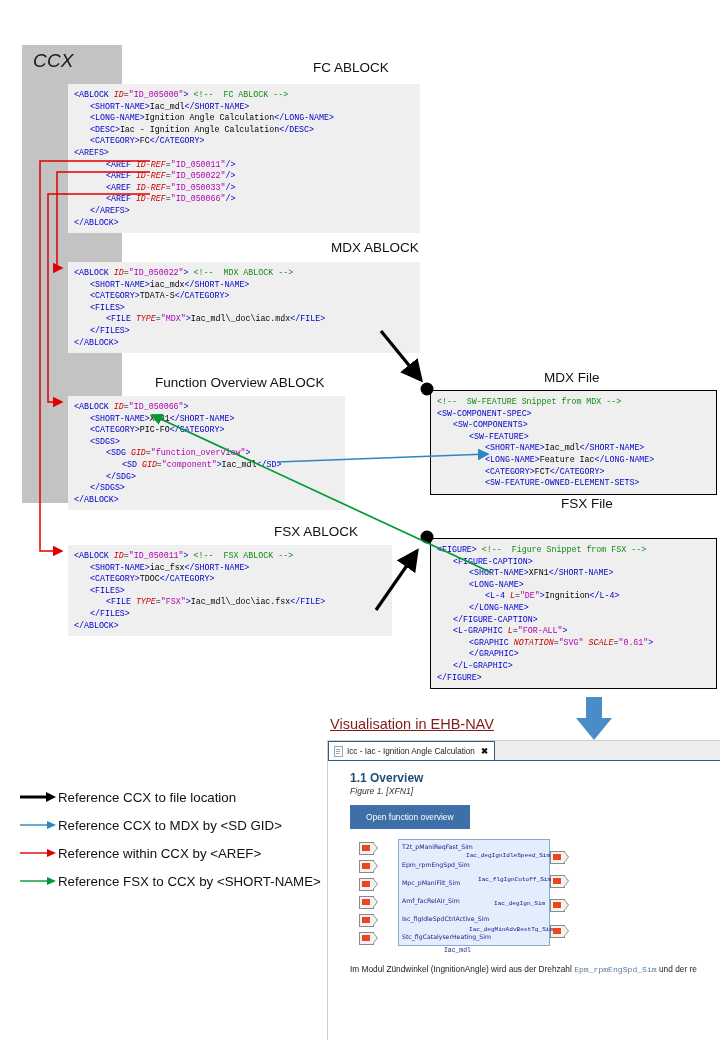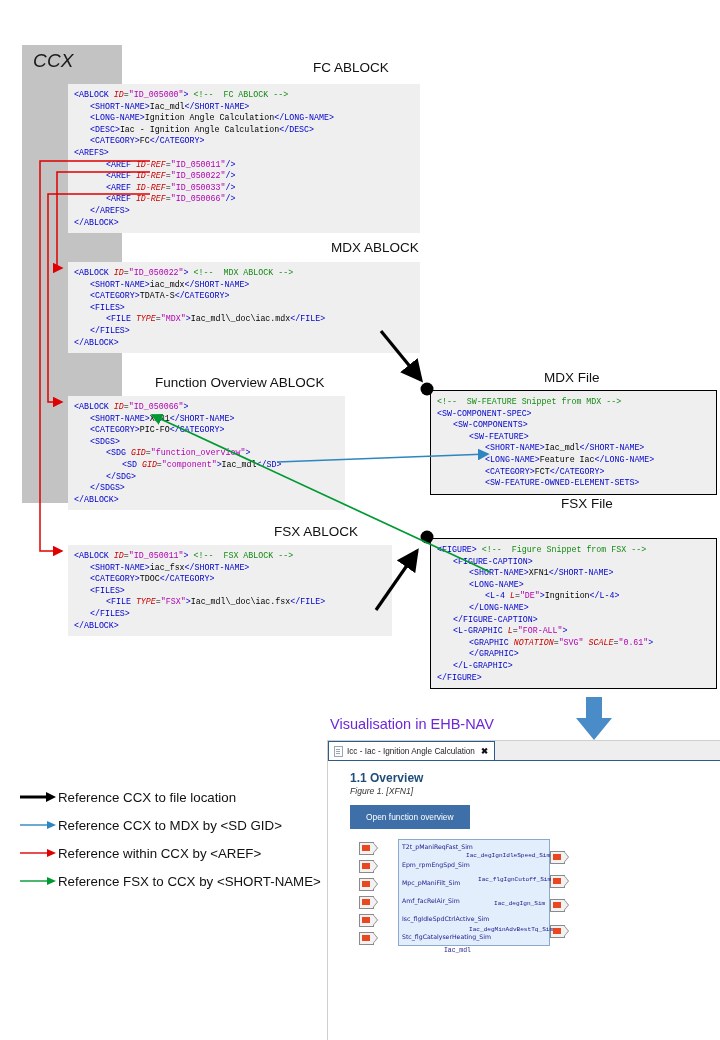--- a/index.html
+++ b/index.html
@@ -49,21 +49,21 @@
   
   #wires{position:absolute;left:0;top:0;width:720px;height:1040px;pointer-events:none;}
 
   
   #legend{left:18px;top:790px;width:310px;}
   .legend-row{display:flex;align-items:flex-start;height:28px;}
   .legend-row .gly{width:40px;height:14px;flex:0 0 40px;}
   .legend-row .lbl{font-size:13.3px;color:#111;white-space:nowrap;}
 
   
-  #ehb-title{left:330px;top:716px;font-size:14.5px;color:#6d28d9;}
+  #ehb-title{left:330px;top:716px;font-size:14.5px;color:#7f1d1d;text-decoration:underline;}
   #ehb-window{
     left:327px;top:740px;width:393px;height:300px;
     background:#ffffff;border:1px solid #cfcfcf;border-bottom:none;
     overflow:hidden;
   }
   #ehb-tabbar{
     height:19px;background:#eeeeee;border-bottom:1px solid #2e5c8a;
     display:flex;align-items:flex-end;
   }
   #ehb-tab{
@@ -294,14 +294,17 @@
       <div class="sig" style="left:48px;top:94px;">Stc_flgCatalyserHeating_Sim</div>
 
       <div class="sig out" style="left:112px;top:13px;">Iac_degIgnIdleSpeed_Sim</div>
       <div class="sig out" style="left:124px;top:37px;">Iac_flgIgnCutoff_Sim</div>
       <div class="sig out" style="left:140px;top:61px;">Iac_degIgn_Sim</div>
       <div class="sig out" style="left:115px;top:87px;">Iac_degMinAdvBestTq_Sim</div>
 
       <div class="blk-name">Iac_mdl</div>
     </div>
 
+    <div class="para">
+      <span>Im Modul Zündwinkel (IngnitionAngle) wird aus der Drehzahl </span><span class="mono-s">Epm_rpmEngSpd_Sim</span><span> und der re</span>
+    </div>
   </div>
 </div>
 
 </body></html>

